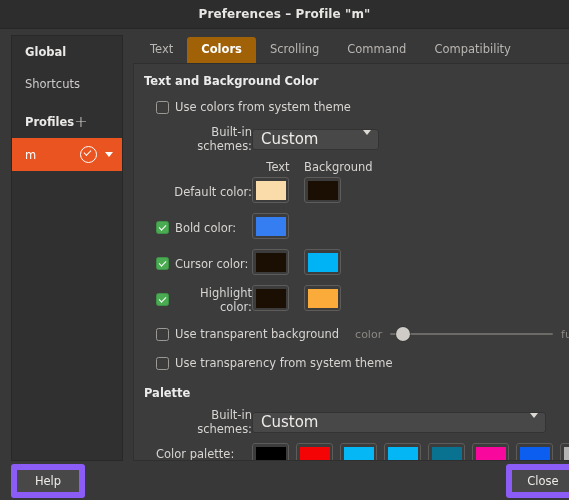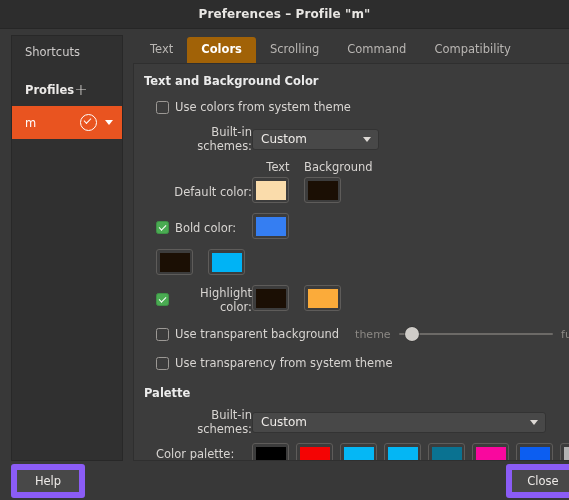--- a/index.html
+++ b/index.html
@@ -216,25 +216,24 @@
     text-align: right;
   }
 
   
   .combo {
     background: #484848;
     border: 1px solid #333;
     border-radius: 3px;
     height: 21px;
     display: flex;
-    align-items: center;
     justify-content: space-between;
     padding: 0 7px 0 8px;
     box-sizing: border-box;
-    font-size: 12px;
+    font-size: 15px;
     color: #eeebe8;
     cursor: pointer;
   }
   .combo.top { width: 127px; }
   .combo.palette { width: 294px; }
   .combo .arrow {
     width: 0; height: 0;
     border-left: 4px solid transparent;
     border-right: 4px solid transparent;
     border-top: 5px solid #ddd9d5;
@@ -361,20 +360,23 @@
 </head>
 <body>
 
 <div class="titlebar">
   <div class="titlebar-title">Preferences – Profile "m"</div>
 </div>
 
 <div class="window-body">
 
   <div class="sidebar">
+    <div class="side-row header">
+      <span>Global</span>
+    </div>
     <div class="side-row">
       <span>Shortcuts</span>
     </div>
     <div class="side-row header profiles-header">
       <span>Profiles</span>
       <span class="plus-btn">+</span>
     </div>
     <div class="side-row profile-item">
       <span class="profile-name">m</span>
       <span class="profile-icons">
@@ -436,20 +438,24 @@
           <span class="cb-label">Bold color:</span>
         </span>
         <span class="swatch-cell">
           <span class="swatch-btn">
             <span class="swatch-inner" style="background: rgb(53, 126, 242);"></span>
           </span>
         </span>
       </div>
 
       <div class="row indent">
+        <span class="field-label" style="display:flex;align-items:center;">
+          <span class="cbox on"></span>
+          <span class="cb-label">Cursor color:</span>
+        </span>
         <span class="swatch-cell">
           <span class="swatch-btn">
             <span class="swatch-inner" style="background: rgb(27, 15, 4);"></span>
           </span>
         </span>
         <span class="swatch-cell bg">
           <span class="swatch-btn">
             <span class="swatch-inner" style="background: rgb(0, 179, 245);"></span>
           </span>
         </span>
@@ -469,21 +475,21 @@
           <span class="swatch-btn">
             <span class="swatch-inner" style="background: rgb(251, 171, 58);"></span>
           </span>
         </span>
       </div>
 
       <div class="row indent" style="margin-top:9px;">
         <span class="cbox off"></span>
         <span class="cb-label">Use transparent background</span>
         <span class="slider-wrap">
-          <span class="slider-end">theme</span>
+          <span class="slider-end">color</span>
           <span class="slider-track-wrap">
             <span class="slider-track"></span>
             <span class="slider-knob"></span>
           </span>
           <span class="slider-end">full</span>
         </span>
       </div>
 
       <div class="row indent">
         <span class="cbox off"></span>

